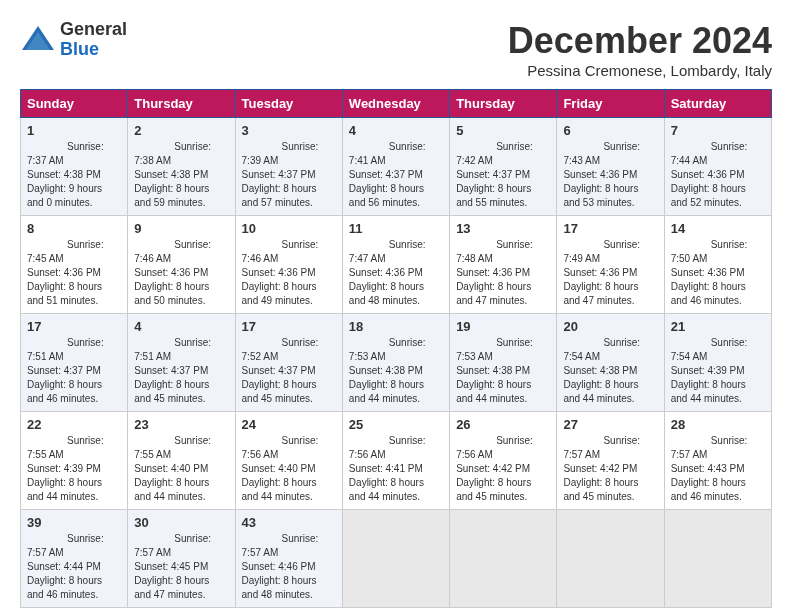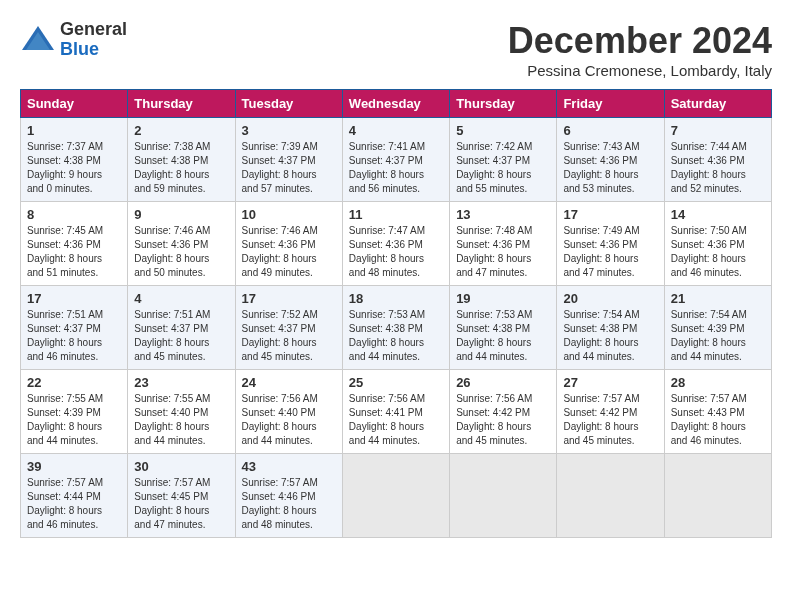--- a/index.html
+++ b/index.html
@@ -87,20 +87,21 @@
     .day-num {
       font-size: 13px;
       font-weight: bold;
       display: block;
       margin-bottom: 2px;
     }
     .day-info {
       font-size: 10px;
       color: #333;
       line-height: 1.4;
+      margin-left: 40px;
     }
     .empty-cell {
       background-color: #e8e8e8 !important;
     }
   </style>
 </head>
 <body>
 
 <div class="header">
   <div class="logo">

